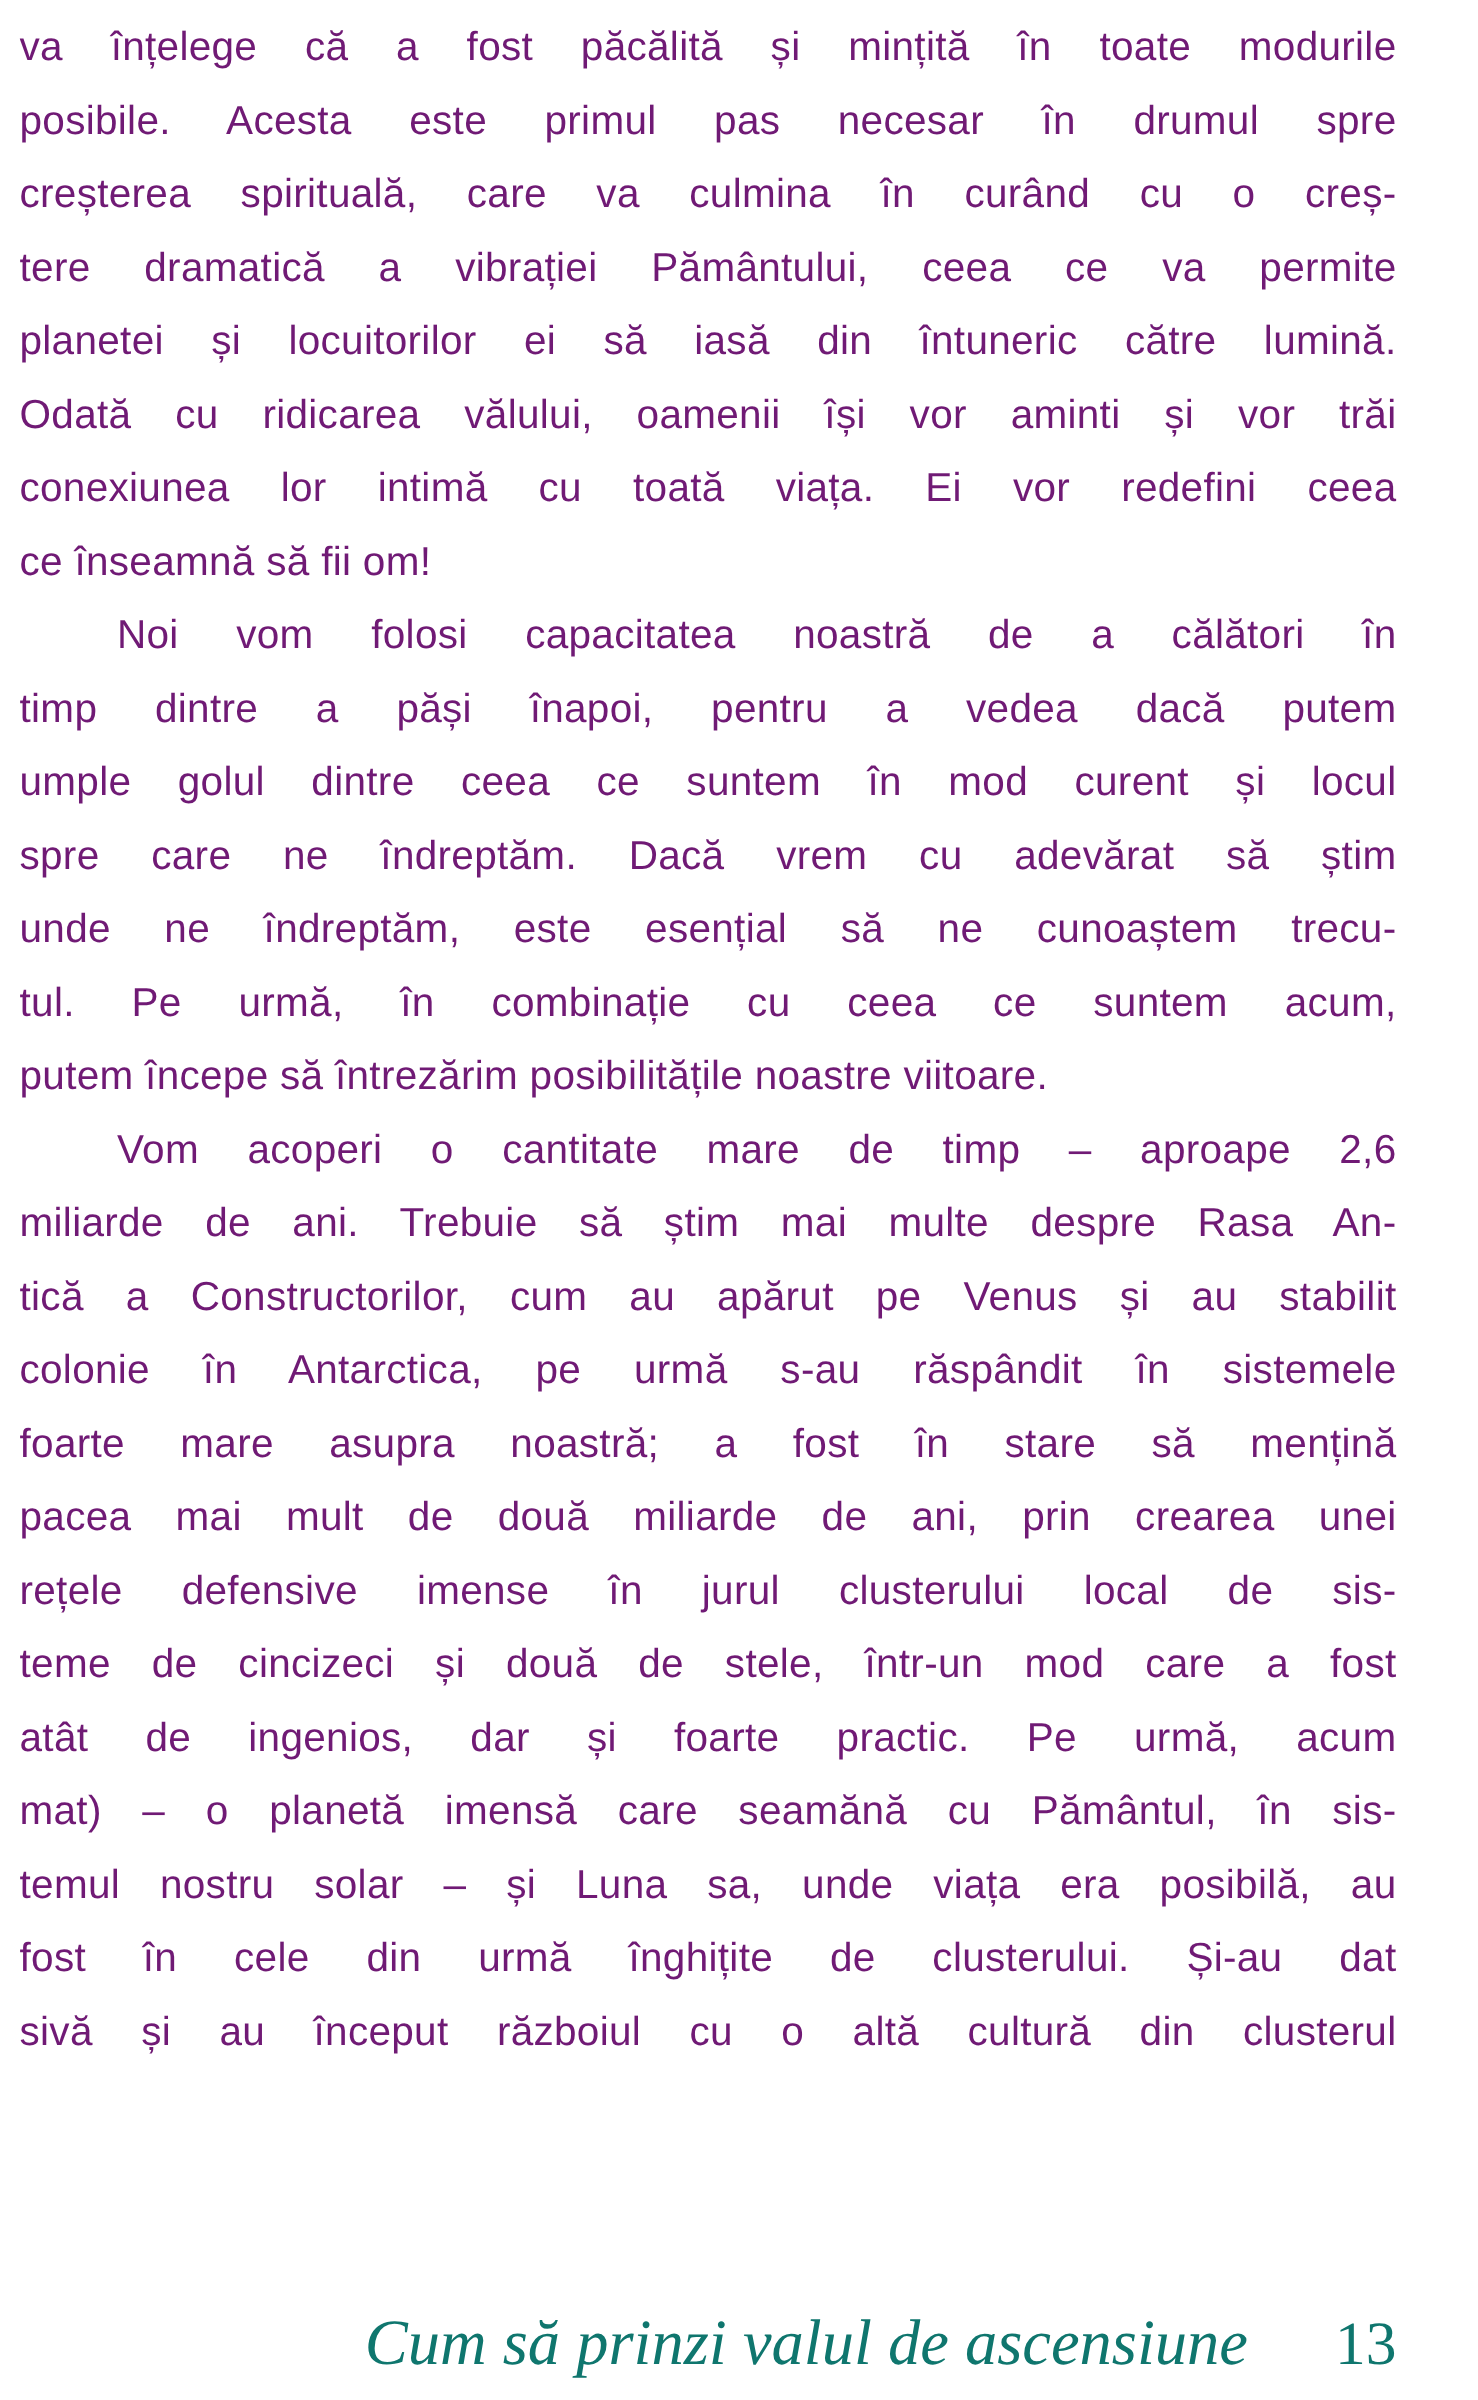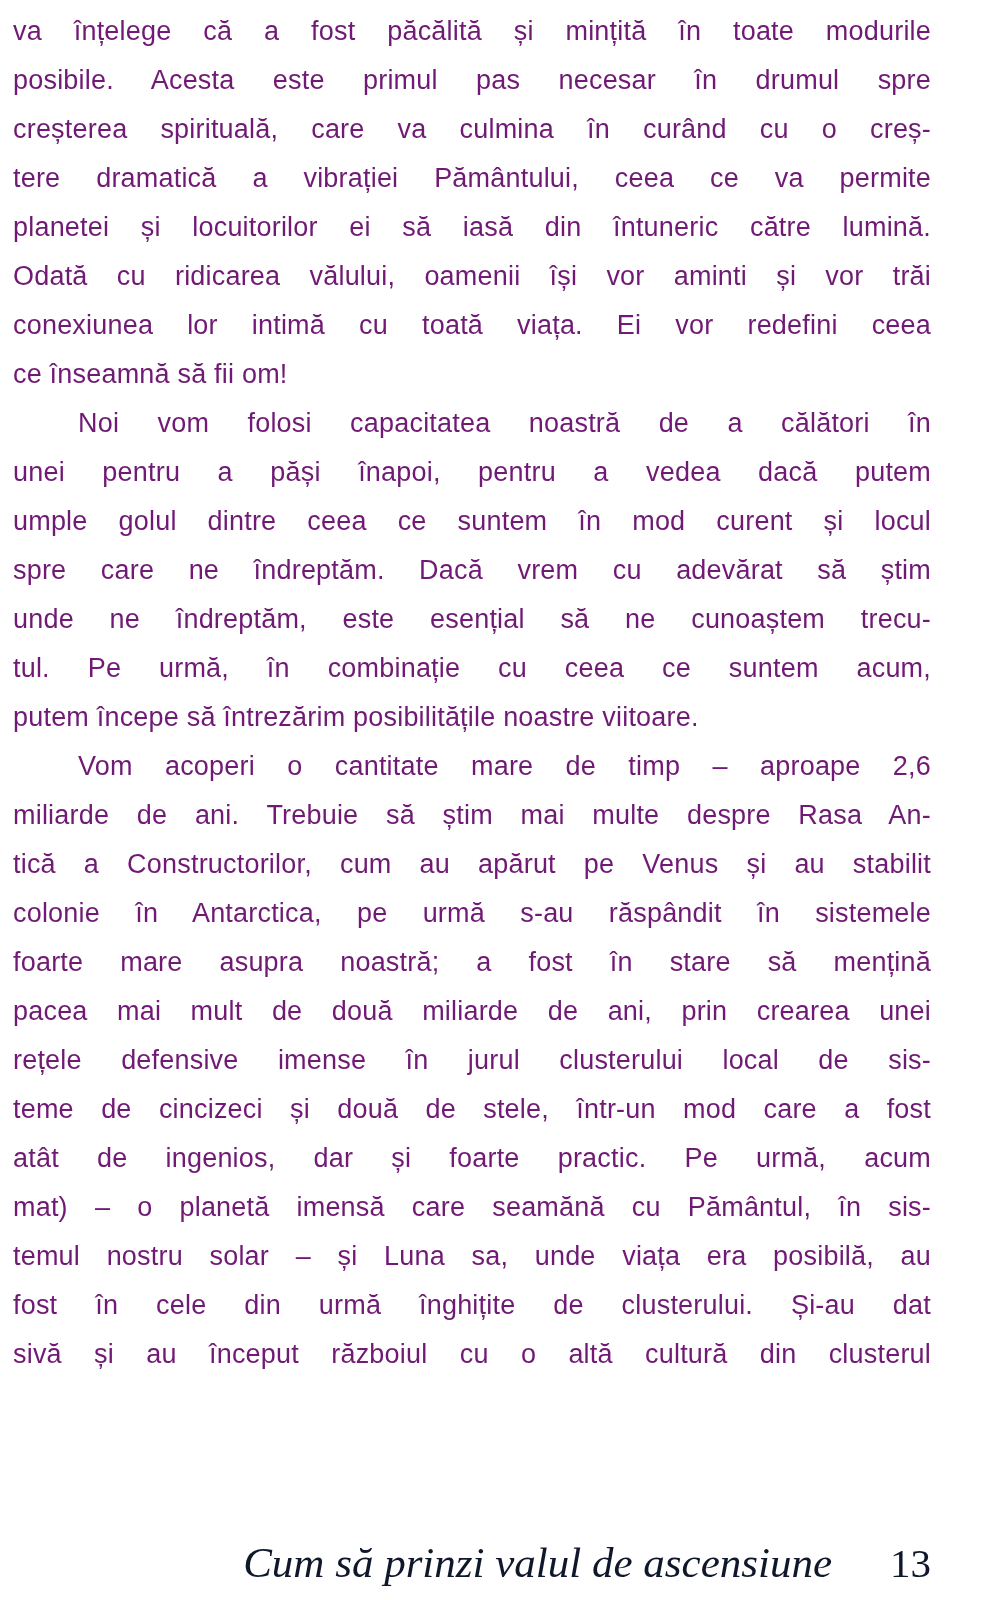--- a/index.html
+++ b/index.html
@@ -66,37 +66,37 @@
 <main class="text-block" style="color: rgb(26, 26, 26);">
   <p class="line">va înțelege că a fost păcălită și mințită în toate modurile</p>
   <p class="line">posibile. Acesta este primul pas necesar în drumul spre</p>
   <p class="line">creșterea spirituală, care va culmina în curând cu o creș-</p>
   <p class="line">tere dramatică a vibrației Pământului, ceea ce va permite</p>
   <p class="line">planetei și locuitorilor ei să iasă din întuneric către lumină.</p>
   <p class="line">Odată cu ridicarea vălului, oamenii își vor aminti și vor trăi</p>
   <p class="line">conexiunea lor intimă cu toată viața. Ei vor redefini ceea</p>
   <p class="line noj">ce înseamnă să fii om!</p>
   <p class="line indent">Noi vom folosi capacitatea noastră de a călători în</p>
-  <p class="line">unei pentru a păși înapoi, pentru a vedea dacă putem</p>
+  <p class="line">timp dintre a păși înapoi, pentru a vedea dacă putem</p>
   <p class="line">umple golul dintre ceea ce suntem în mod curent și locul</p>
   <p class="line">spre care ne îndreptăm. Dacă vrem cu adevărat să știm</p>
   <p class="line">unde ne îndreptăm, este esențial să ne cunoaștem trecu-</p>
   <p class="line">tul. Pe urmă, în combinație cu ceea ce suntem acum,</p>
   <p class="line noj">putem începe să întrezărim posibilitățile noastre viitoare.</p>
   <p class="line indent">Vom acoperi o cantitate mare de timp – aproape 2,6</p>
   <p class="line">miliarde de ani. Trebuie să știm mai multe despre Rasa An-</p>
   <p class="line">tică a Constructorilor, cum au apărut pe Venus și au stabilit</p>
   <p class="line">colonie în Antarctica, pe urmă s-au răspândit în sistemele</p>
   <p class="line">foarte mare asupra noastră; a fost în stare să mențină</p>
   <p class="line">pacea mai mult de două miliarde de ani, prin crearea unei</p>
   <p class="line">rețele defensive imense în jurul clusterului local de sis-</p>
   <p class="line">teme de cincizeci și două de stele, într-un mod care a fost</p>
   <p class="line">atât de ingenios, dar și foarte practic. Pe urmă, acum</p>
   <p class="line">mat) – o planetă imensă care seamănă cu Pământul, în sis-</p>
   <p class="line">temul nostru solar – și Luna sa, unde viața era posibilă, au</p>
   <p class="line">fost în cele din urmă înghițite de clusterului. Și-au dat</p>
   <p class="line">sivă și au început războiul cu o altă cultură din clusterul</p>
 </main>
 
-<footer class="footer" style="color: #0f172a;">
+<footer class="footer" style="color: #0f766e;">
   <span class="running-title">Cum să prinzi valul de ascensiune</span>
   <span class="page-number">13</span>
 </footer>
 
 </body></html>

